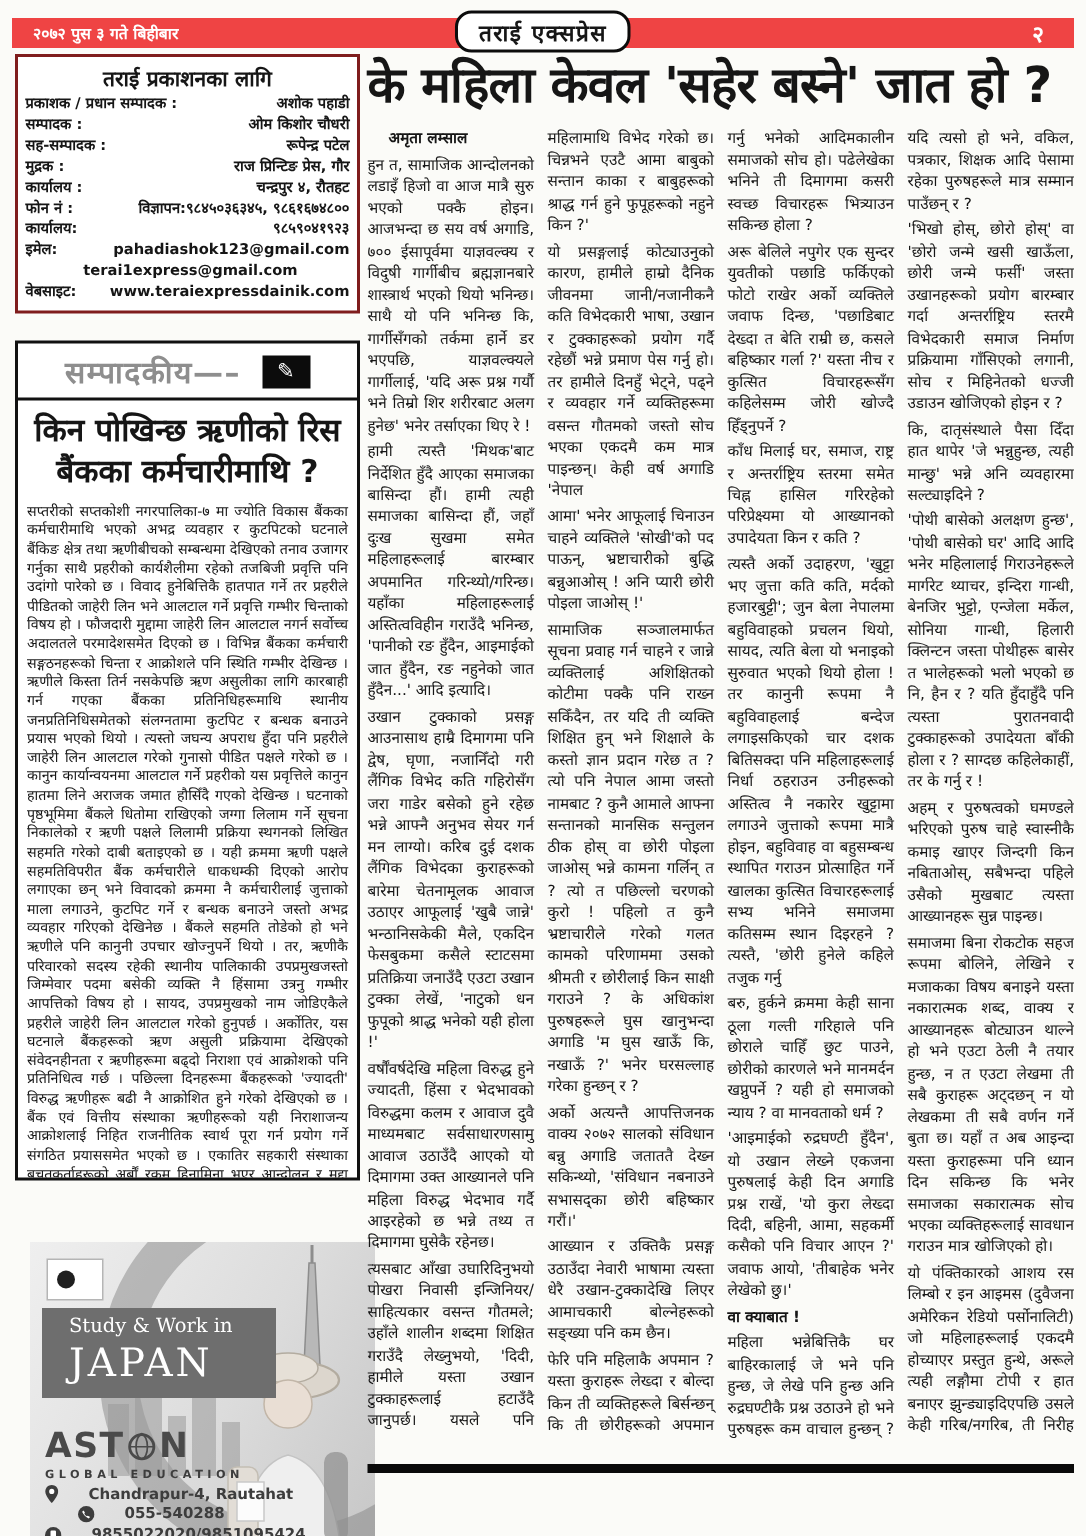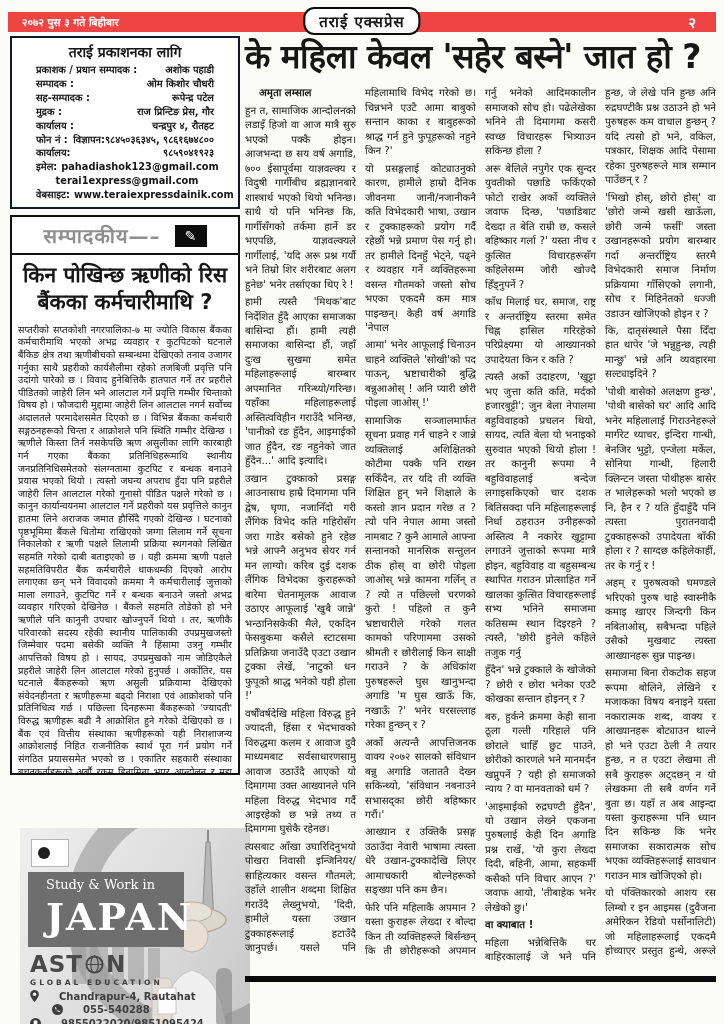--- a/index.html
+++ b/index.html
@@ -13,28 +13,28 @@
   .header-bar { position:absolute; left:8px; top:12px; width:708px; height:20px;
     background:#ef4444; display:flex; align-items:center; }
   .header-date { color:#fff; font-size:10.5px; font-weight:bold; margin-left:14px; white-space:nowrap; }
   .masthead-box { position:absolute; left:50%; transform:translateX(-50%); top:-5px;
     background:#fff; border:2px solid #0c0c0c; border-radius:11px; padding:2px 14px;
     font-size:15px; font-weight:bold; letter-spacing:1px; white-space:nowrap; }
   .page-num { margin-left:auto; margin-right:20px; color:#fff; font-size:15px; font-weight:bold; }
 
   
   .left-col { position:absolute; left:10px; top:36px; width:230px; }
-  .pub-box { border:2px solid #0f172a; background:#fff; padding:4px 24px 5px; }
+  .pub-box { border:2px solid #7f1d1d; background:#fff; padding:4px 5px 5px; }
   .pub-title { text-align:center; font-weight:bold; font-size:14px; padding-bottom:2px; }
   .pub-rows .pub-row { display:flex; justify-content:space-between; gap:4px;
     font-size:9.8px; font-weight:bold; line-height:1.42; }
   .pub-row .v { text-align:right; }
   .pub-row .l:empty + .v { margin:0 auto; text-align:center; }
 
-  .editorial-box { border:2px solid #111; background:#fff; margin-top:6px; }
+  .editorial-box { border:2px solid #111; background:#fff; margin-top:18px; }
   .ed-header { display:flex; align-items:center; justify-content:center; gap:14px;
     padding:5px 8px 4px; border-bottom:2px solid #111; }
   .ed-label { font-size:20px; font-weight:bold; color:#8e8e8e; letter-spacing:1px; }
   .ed-pen { width:32px; height:22px; background:#0c0c0c; color:#fff; display:flex;
     align-items:center; justify-content:center; font-size:14px; }
   .ed-headline { font-size:21px; font-weight:900; text-align:center; line-height:1.3;
     padding:7px 3px 4px; }
   .ed-body { font-size:9.5px; line-height:1.33; text-align:justify; padding:3px 6px 6px;
     height:452px; overflow:hidden; }
 
@@ -44,21 +44,21 @@
     background:linear-gradient(120deg,#efefef 0%,#dcdcdc 55%,#c6c6c6 100%); }
   .ad-ring { position:absolute; left:46px; top:-44px; width:260px; height:260px;
     border:26px solid rgba(125,125,125,.45); border-radius:50%; }
   .ad-flag { position:absolute; left:12px; top:12px; width:36px; height:26px; background:#fff;
     box-shadow:0 0 0 1px #b5b5b5; }
   .ad-flag::after { content:""; position:absolute; left:6px; top:7px; width:12px; height:12px;
     background:#1f1f1f; border-radius:50%; }
   .ad-banner { position:absolute; left:8px; top:44px; width:156px; background:#6e6e6e;
     color:#fff; padding:5px 18px 8px; }
   .ad-tagline { font-size:13px; font-family:"DejaVu Serif","Liberation Serif",serif; }
-  .ad-country { font-size:38px; font-weight:700; letter-spacing:2px; margin-top:2px;
+  .ad-country { font-size:26px; font-weight:400; letter-spacing:2px; margin-top:2px;
     font-family:"DejaVu Serif","Liberation Serif",serif; }
   .ad-art { position:absolute; left:0; top:0; }
   .aston { position:absolute; left:10px; bottom:8px; color:#3d3d3d; }
   .aston-name { font-size:23px; font-weight:900; letter-spacing:1px; color:#4a4a4a;
     display:flex; align-items:center; gap:1px; line-height:1; }
   .aston-sub { font-size:7.5px; font-weight:bold; letter-spacing:3px; margin:2px 0 3px; }
   .contact-row { display:flex; align-items:center; gap:20px; font-size:10px; font-weight:bold;
     line-height:1.35; }
   .contact-row svg { flex:0 0 auto; }
 
@@ -246,21 +246,20 @@
       <p>आख्यान र उक्तिकै प्रसङ्ग उठाउँदा नेवारी भाषामा त्यस्ता धेरै उखान-टुक्कादेखि लिएर आमाचकारी बोल्नेहरूको सङ्ख्या पनि कम छैन।</p>
 
       <p>फेरि पनि महिलाकै अपमान ? यस्ता कुराहरू लेख्दा र बोल्दा किन ती व्यक्तिहरूले बिर्सन्छन् कि ती छोरीहरूको अपमान गर्नु भनेको आदिमकालीन समाजको सोच हो। पढेलेखेका भनिने ती दिमागमा कसरी स्वच्छ विचारहरू भित्र्याउन सकिन्छ होला ?</p>
 
       <p>अरू बेलिले नपुगेर एक सुन्दर युवतीको पछाडि फर्किएको फोटो राखेर अर्को व्यक्तिले जवाफ दिन्छ, 'पछाडिबाट देख्दा त बेति राम्री छ, कसले बहिष्कार गर्ला ?' यस्ता नीच र कुत्सित विचारहरूसँग कहिलेसम्म जोरी खोज्दै हिँड्नुपर्ने ?</p>
 
       <p>काँध मिलाई घर, समाज, राष्ट्र र अन्तर्राष्ट्रिय स्तरमा समेत चिह्न हासिल गरिरहेको परिप्रेक्ष्यमा यो आख्यानको उपादेयता किन र कति ?</p>
 
       <p>त्यस्तै अर्को उदाहरण, 'खुट्टा भए जुत्ता कति कति, मर्दको हजारबुट्टी'; जुन बेला नेपालमा बहुविवाहको प्रचलन थियो, सायद, त्यति बेला यो भनाइको सुरुवात भएको थियो होला ! तर कानुनी रूपमा नै बहुविवाहलाई बन्देज लगाइसकिएको चार दशक बितिसक्दा पनि महिलाहरूलाई निर्धा ठहराउन उनीहरूको अस्तित्व नै नकारेर खुट्टामा लगाउने जुत्ताको रूपमा मात्रै होइन, बहुविवाह वा बहुसम्बन्ध स्थापित गराउन प्रोत्साहित गर्ने खालका कुत्सित विचारहरूलाई सभ्य भनिने समाजमा कतिसम्म स्थान दिइरहने ? त्यस्तै, 'छोरी हुनेले कहिले तजुक गर्नु</p>
 
-      <p>हुँदैन' भन्ने टुक्काले के खोजेको ? छोरी र छोरा भनेका एउटै कोखका सन्तान होइनन् र ?</p>
 
       <p>बरु, हुर्कने क्रममा केही साना ठूला गल्ती गरिहाले पनि छोराले चाहिँ छुट पाउने, छोरीको कारणले भने मानमर्दन खप्नुपर्ने ? यही हो समाजको न्याय ? वा मानवताको धर्म ?</p>
 
       <p>'आइमाईको रुद्रघण्टी हुँदैन', यो उखान लेख्ने एकजना पुरुषलाई केही दिन अगाडि प्रश्न राखें, 'यो कुरा लेख्दा दिदी, बहिनी, आमा, सहकर्मी कसैको पनि विचार आएन ?' जवाफ आयो, 'तीबाहेक भनेर लेखेको छु।'</p>
 
       <p class="bold">वा क्याबात !</p>
 
       <p>महिला भन्नेबित्तिकै घर बाहिरकालाई जे भने पनि हुन्छ, जे लेखे पनि हुन्छ अनि रुद्रघण्टीकै प्रश्न उठाउने हो भने पुरुषहरू कम वाचाल हुन्छन् ? यदि त्यसो हो भने, वकिल, पत्रकार, शिक्षक आदि पेसामा रहेका पुरुषहरूले मात्र सम्मान पाउँछन् र ?</p>
 
       <p>'भिखो होस्, छोरो होस्' वा 'छोरो जन्मे खसी खाऊँला, छोरी जन्मे फर्सी' जस्ता उखानहरूको प्रयोग बारम्बार गर्दा अन्तर्राष्ट्रिय स्तरमै विभेदकारी समाज निर्माण प्रक्रियामा गाँसिएको लगानी, सोच र मिहिनेतको धज्जी उडाउन खोजिएको होइन र ?</p>

